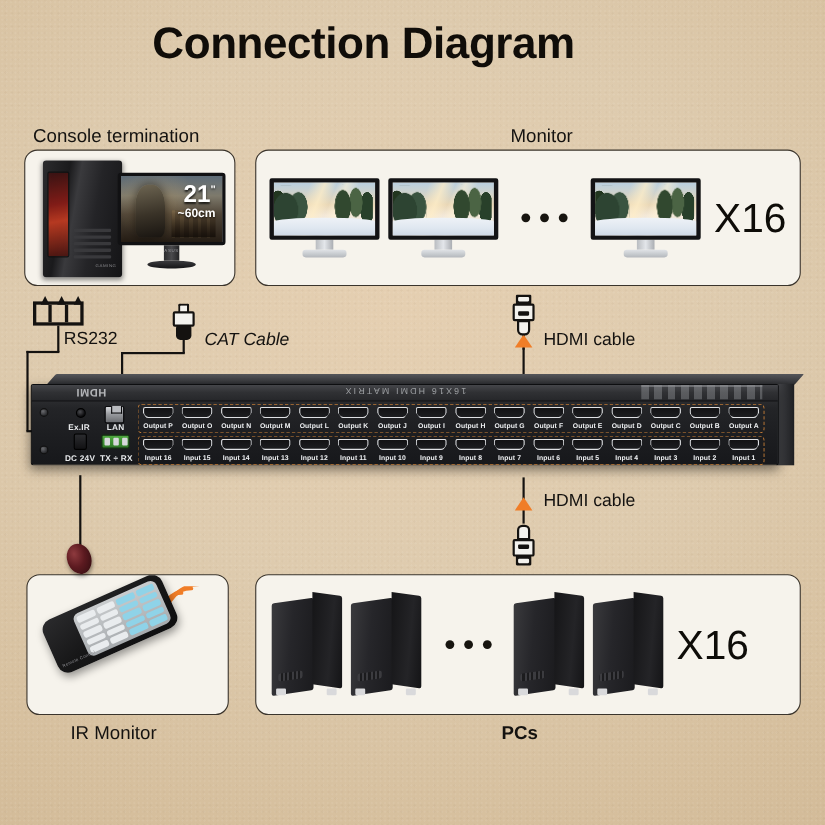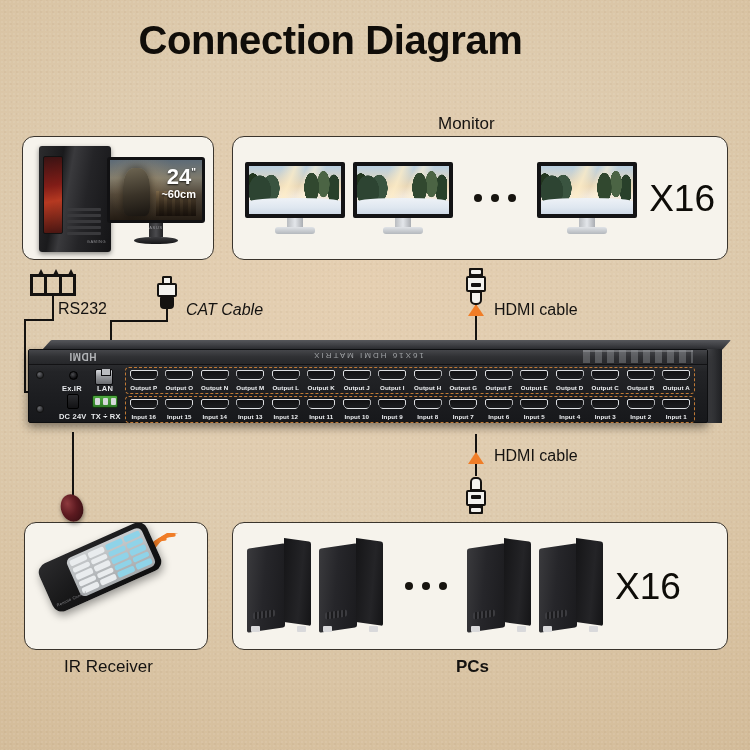--- a/index.html
+++ b/index.html
@@ -423,43 +423,44 @@
   .tower .ft.l { left: 4px; }
   .tower .ft.r { left: 50px; }
 </style>
 </head>
 <body>
 
 <div id="stage">
 
   <div class="title">Connection Diagram</div>
 
-  <div class="caption" style="left:438px; top:114px;">Monitor</div>
-  <div class="caption" style="left:64px; top:657px;">IR Receiver</div>
+  <div class="caption" style="left:30px; top:114px;">Console termination</div>
+  <div class="caption" style="left:464px; top:114px;">Monitor</div>
+  <div class="caption" style="left:64px; top:657px;">IR Monitor</div>
   <div class="caption" style="left:456px; top:657px;font-weight:bold;">PCs</div>
 
   <div class="panel" id="console-panel">
     <div class="pc-tower-big">
       <div class="pc-window"></div>
       <div class="pc-slots">
           <i></i>
           <i></i>
           <i></i>
           <i></i>
           <i></i>
         </div>
       <div class="pc-brand">GAMING</div>
     </div>
     <div class="monitor-big">
       <div class="scr">
         <div class="glow"></div>
         <div class="soldier"></div>
         <div class="city"></div>
         <div class="mon-size">
-          <div class="num"><span>24</span><sup>"</sup></div>
+          <div class="num"><span>21</span><sup>"</sup></div>
           <div class="cm">~60cm</div>
         </div>
       </div>
       <div class="mon-logo">ASUS</div>
       <div class="neck"></div>
       <div class="base"></div>
     </div>
   </div>
 
   <div class="panel" id="monitor-panel">

